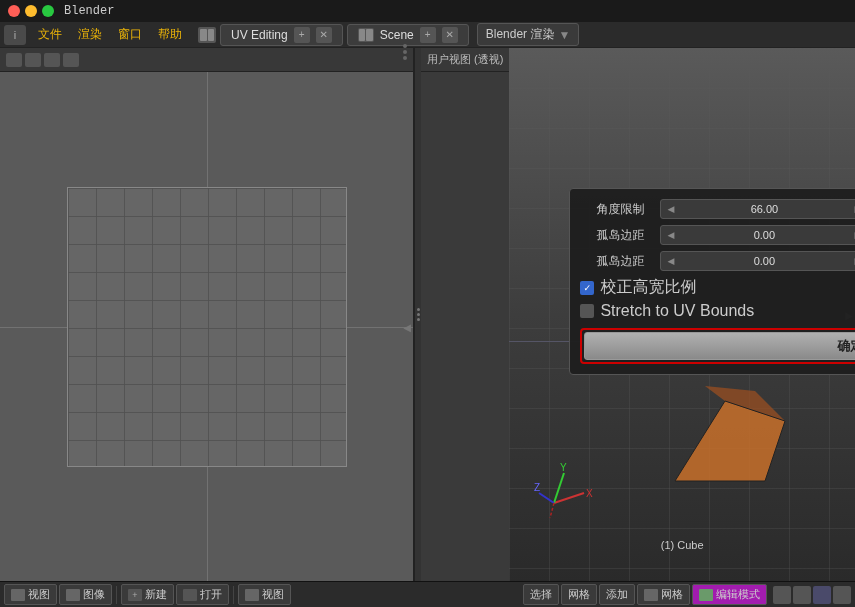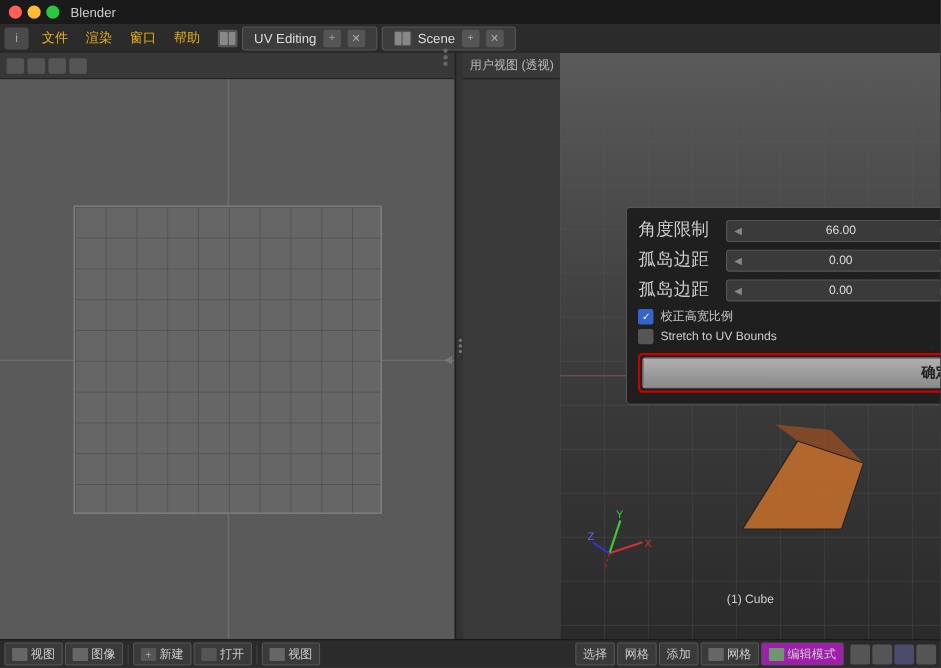--- a/index.html
+++ b/index.html
@@ -15,20 +15,21 @@
     }
 
     
     .title-bar {
       height: 22px;
       background: #1a1a1a;
       display: flex;
       align-items: center;
       padding: 0 8px;
       gap: 6px;
+      font-family: Liberation Mono, monospace;
     }
     .traffic-lights {
       display: flex;
       gap: 5px;
       align-items: center;
     }
     .traffic-light {
       width: 12px;
       height: 12px;
       border-radius: 50%;
@@ -281,23 +282,24 @@
       margin-bottom: 10px;
       font-weight: bold;
     }
     .popup-row {
       display: flex;
       align-items: center;
       margin-bottom: 6px;
     }
     .popup-label {
       width: 80px;
-      font-size: 16px;
+      font-size: 12px;
       color: #ccc;
       flex-shrink: 0;
+      text-align: center;
     }
     .popup-field {
       flex: 1;
       height: 20px;
       background: #3a3a3a;
       border: 1px solid #555;
       border-radius: 3px;
       display: flex;
       align-items: center;
       justify-content: space-between;
@@ -318,21 +320,21 @@
       background: #3366cc;
       border-radius: 2px;
       display: flex;
       align-items: center;
       justify-content: center;
       font-size: 9px;
       color: white;
       cursor: pointer;
     }
     .popup-checkbox-label {
-      font-size: 11px;
+      font-size: 16px;
       color: #ccc;
     }
     .confirm-btn-wrapper {
       border: 2px solid #cc0000;
       border-radius: 4px;
       padding: 2px;
       margin-top: 8px;
     }
     .confirm-btn {
       width: 100%;
@@ -456,20 +458,24 @@
       <div class="workspace-tab-btn">✕</div>
     </div>
     <div class="scene-tab">
       <div style="width:16px;height:14px;background:#555;border-radius:2px;display:flex;gap:1px;padding:1px;margin-right:2px;">
         <div style="flex:1;background:#888;border-radius:1px;"></div>
         <div style="flex:1;background:#888;border-radius:1px;"></div>
       </div>
       <span>Scene</span>
       <div class="workspace-tab-btn">+</div>
       <div class="workspace-tab-btn">✕</div>
+    </div>
+    <div class="engine-selector">
+      <span>Blender 渲染</span>
+      <span style="margin-left:4px;color:#888;">▼</span>
     </div>
   </div>
 
 </div>
 
 <div class="main-area">
 
   <div class="uv-panel">
     <div class="uv-panel-header">
 

